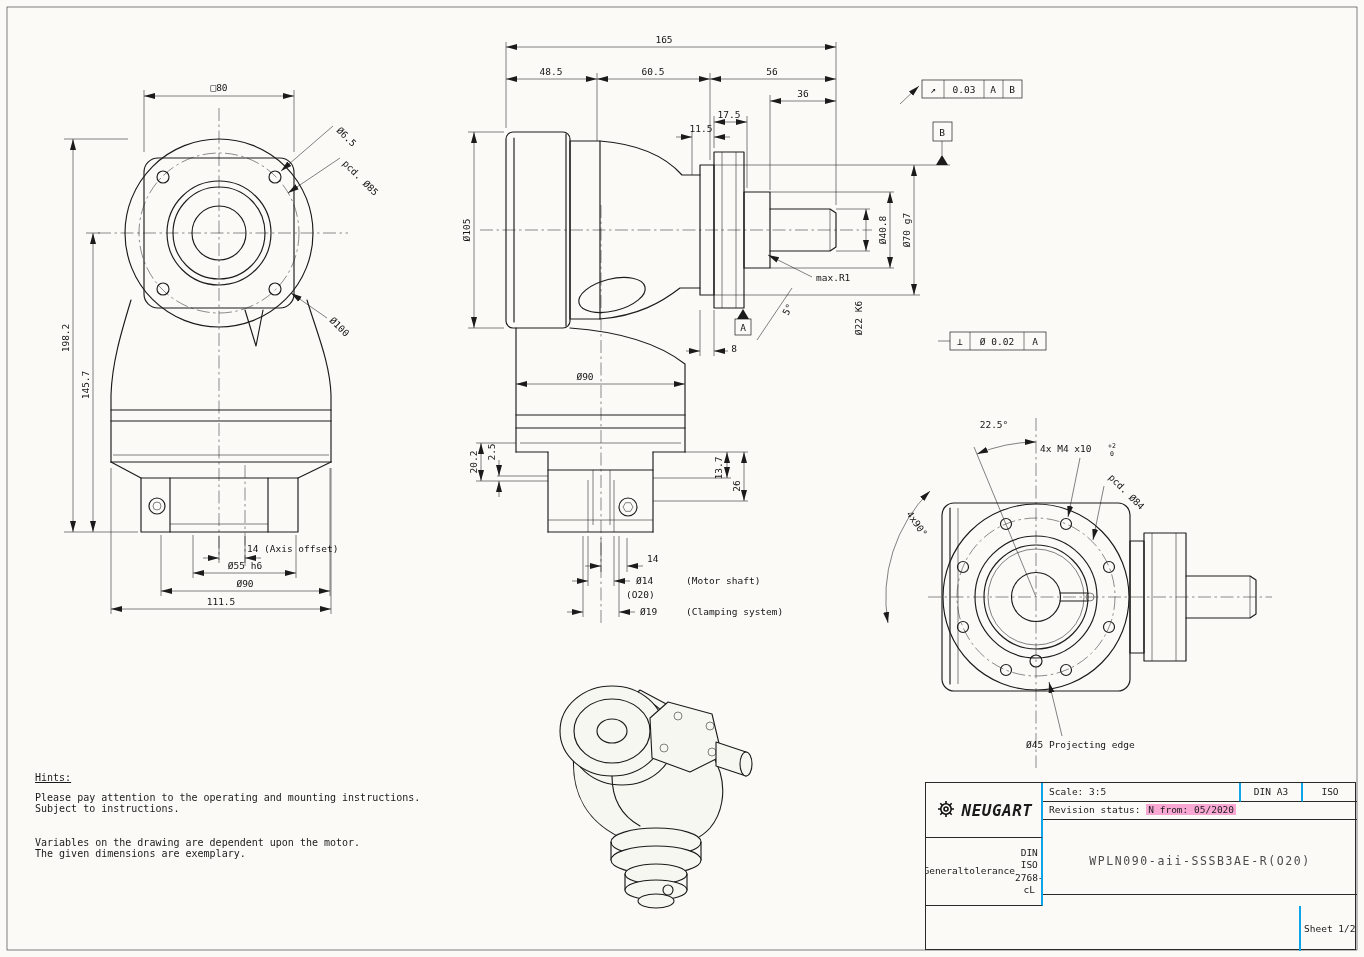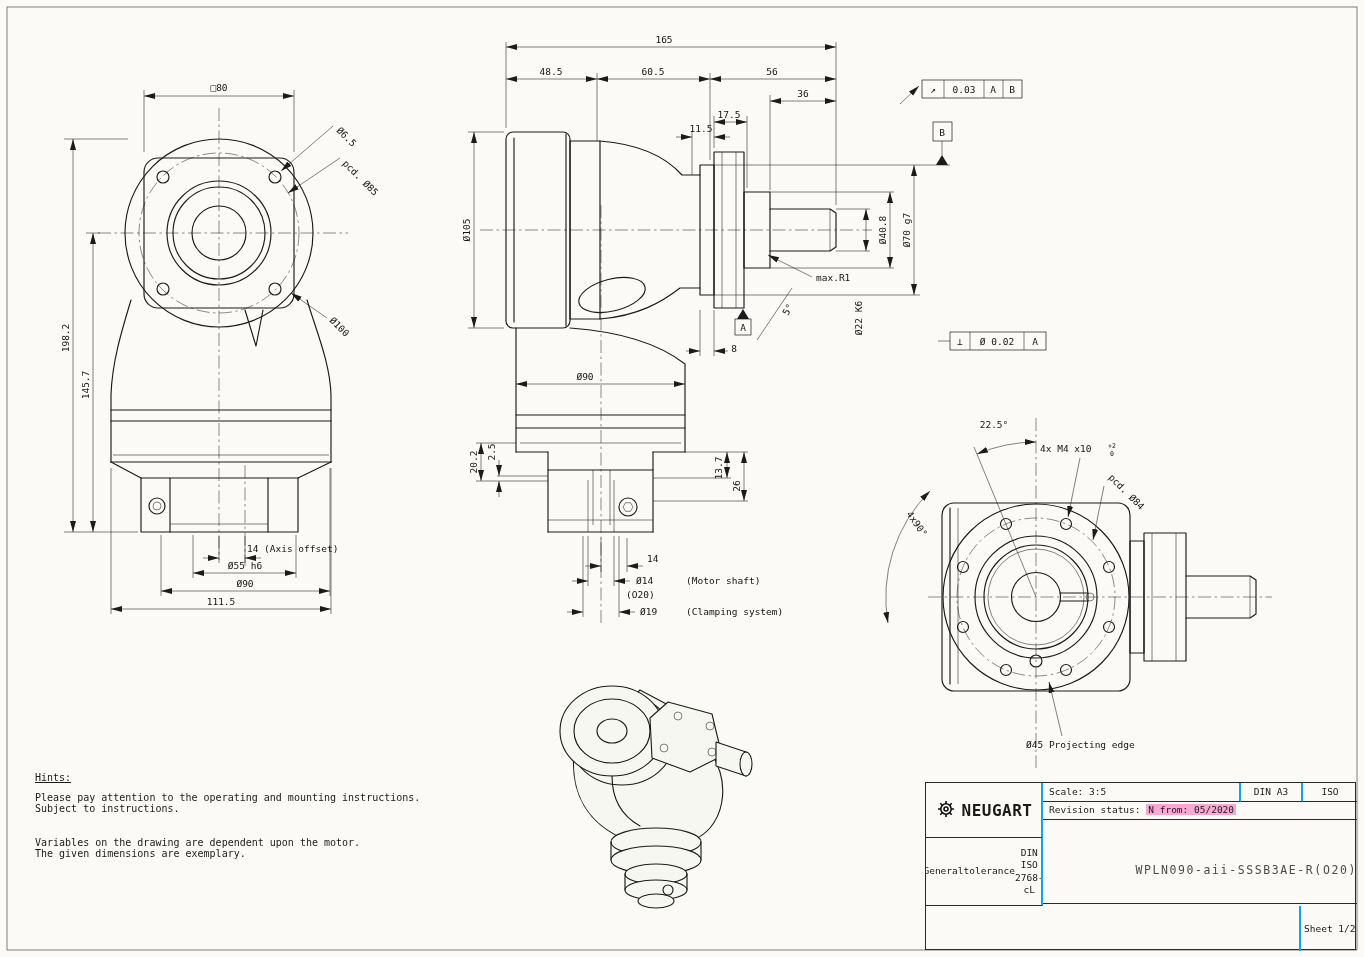--- a/index.html
+++ b/index.html
@@ -27,28 +27,28 @@
   .materials-block{left:35px;top:676px}
   .hints-block{left:35px;top:772px}
 
   
   .title-block{position:absolute;left:925px;top:782px;width:431px;height:168px;
     border:1.4px solid #2a2a2a;font-size:9.5px;color:#1a1a1a;background:#fbfaf7}
   .tb-cell{position:absolute;overflow:hidden}
   .bR{border-right:2px solid #0ea5e9}
   .bB{border-bottom:1px solid #2a2a2a}
   .logo-cell{left:0;top:0;width:117px;height:55px;display:flex;align-items:center;justify-content:center;gap:5px}
-  .brand{font-size:16px;font-weight:bold;letter-spacing:.5px}
+  .brand{font-size:16px;font-weight:bold;font-style:italic;letter-spacing:.5px}
   .scale-cell{left:117px;top:0;width:198px;height:19px;padding:3px 6px}
   .din-cell{left:315px;top:0;width:62px;height:19px;padding-top:3px;text-align:center}
   .iso-cell{left:377px;top:0;width:54px;height:19px;padding-top:3px;text-align:center}
   .rev-cell{left:117px;top:19px;width:314px;height:18px;padding:2px 6px}
   .chg-cell{left:117px;top:37px;width:314px;height:18px;padding:2px 6px}
   .tol-cell{left:0;top:55px;width:117px;height:68px;display:flex;flex-direction:row;align-items:center;justify-content:center;line-height:12.5px;text-align:center}
-  .part-cell{left:117px;top:53px;width:314px;height:68px;display:flex;align-items:center;justify-content:flex-end}
+  .part-cell{left:117px;top:44px;width:314px;height:68px;display:flex;align-items:center;justify-content:center}
   .partnum{font-size:11.5px;letter-spacing:1.6px;color:#4a4a4a;white-space:nowrap}
   .company-cell{left:0;top:123px;width:117px;height:45px;display:flex;flex-direction:column;align-items:center;justify-content:center;line-height:12.5px;text-align:center}
   .mid-cell{left:117px;top:123px;width:258px;height:45px}
   .sheet-cell{left:375px;top:123px;width:56px;height:45px;display:flex;align-items:center;padding-left:3px}
   .hl{background:#f9a8d4;padding:0 2px}
 </style>
 </head>
 <body>
 
 <div class="sheet">

